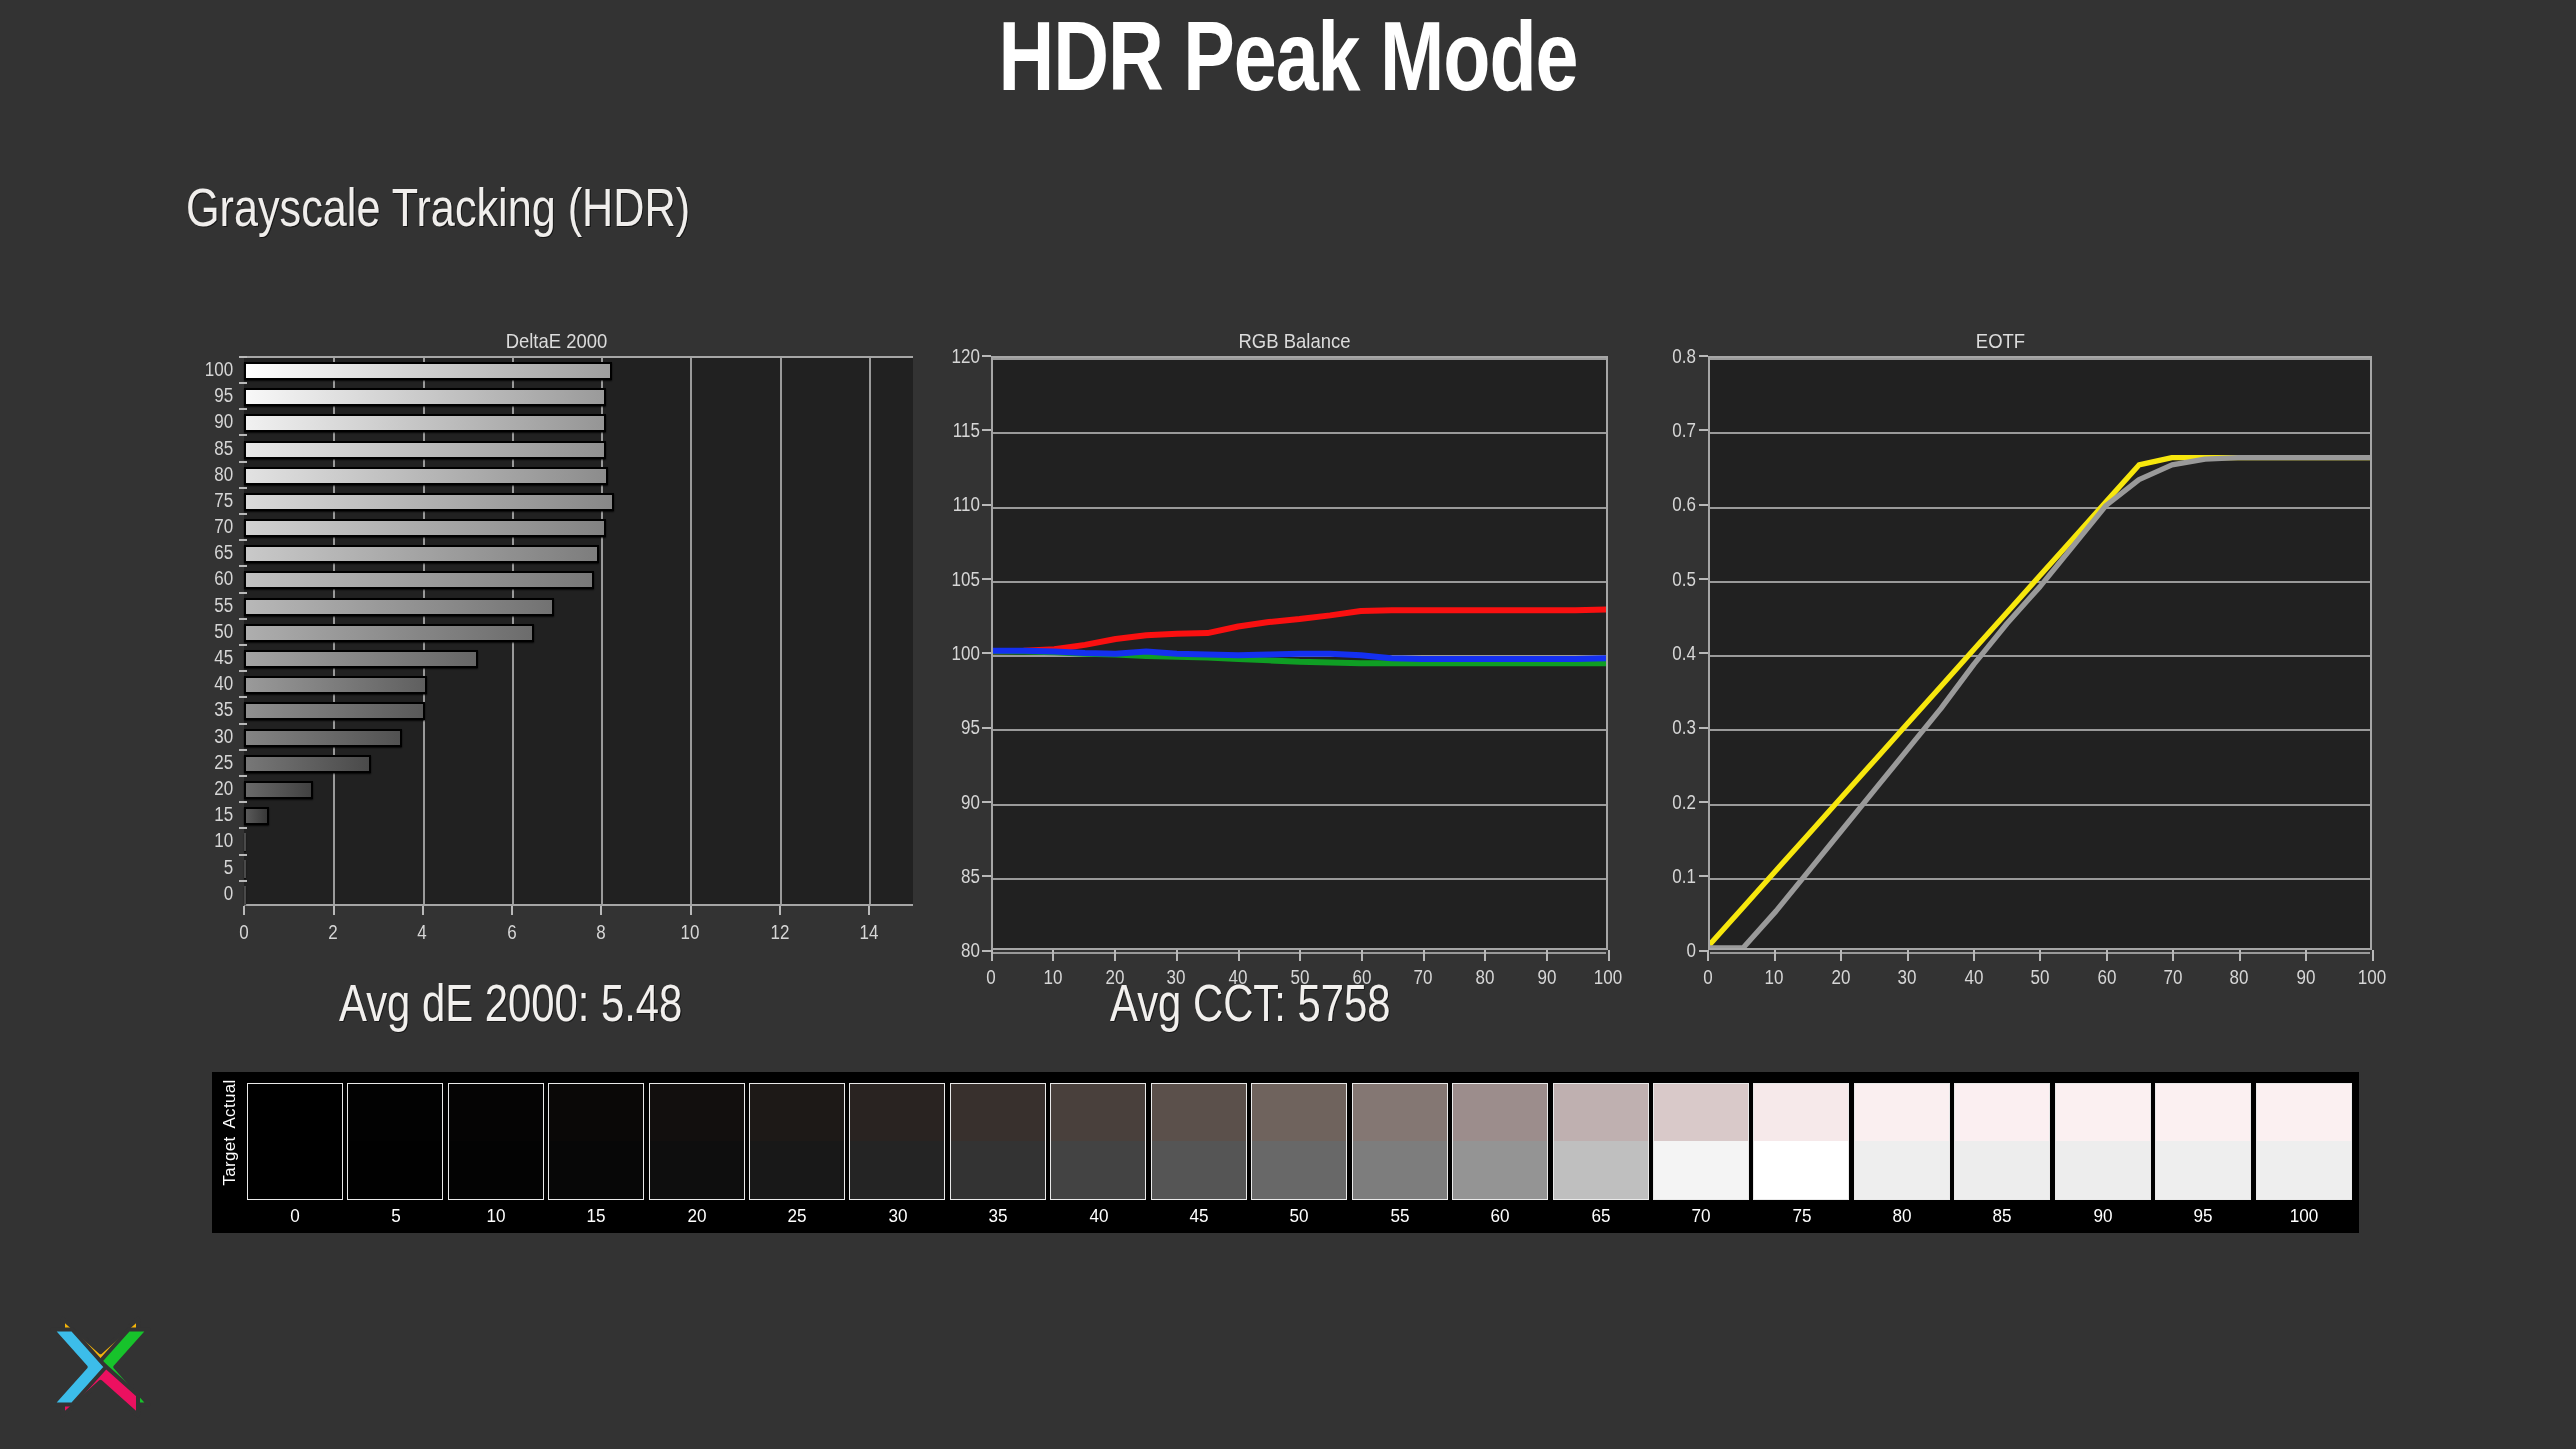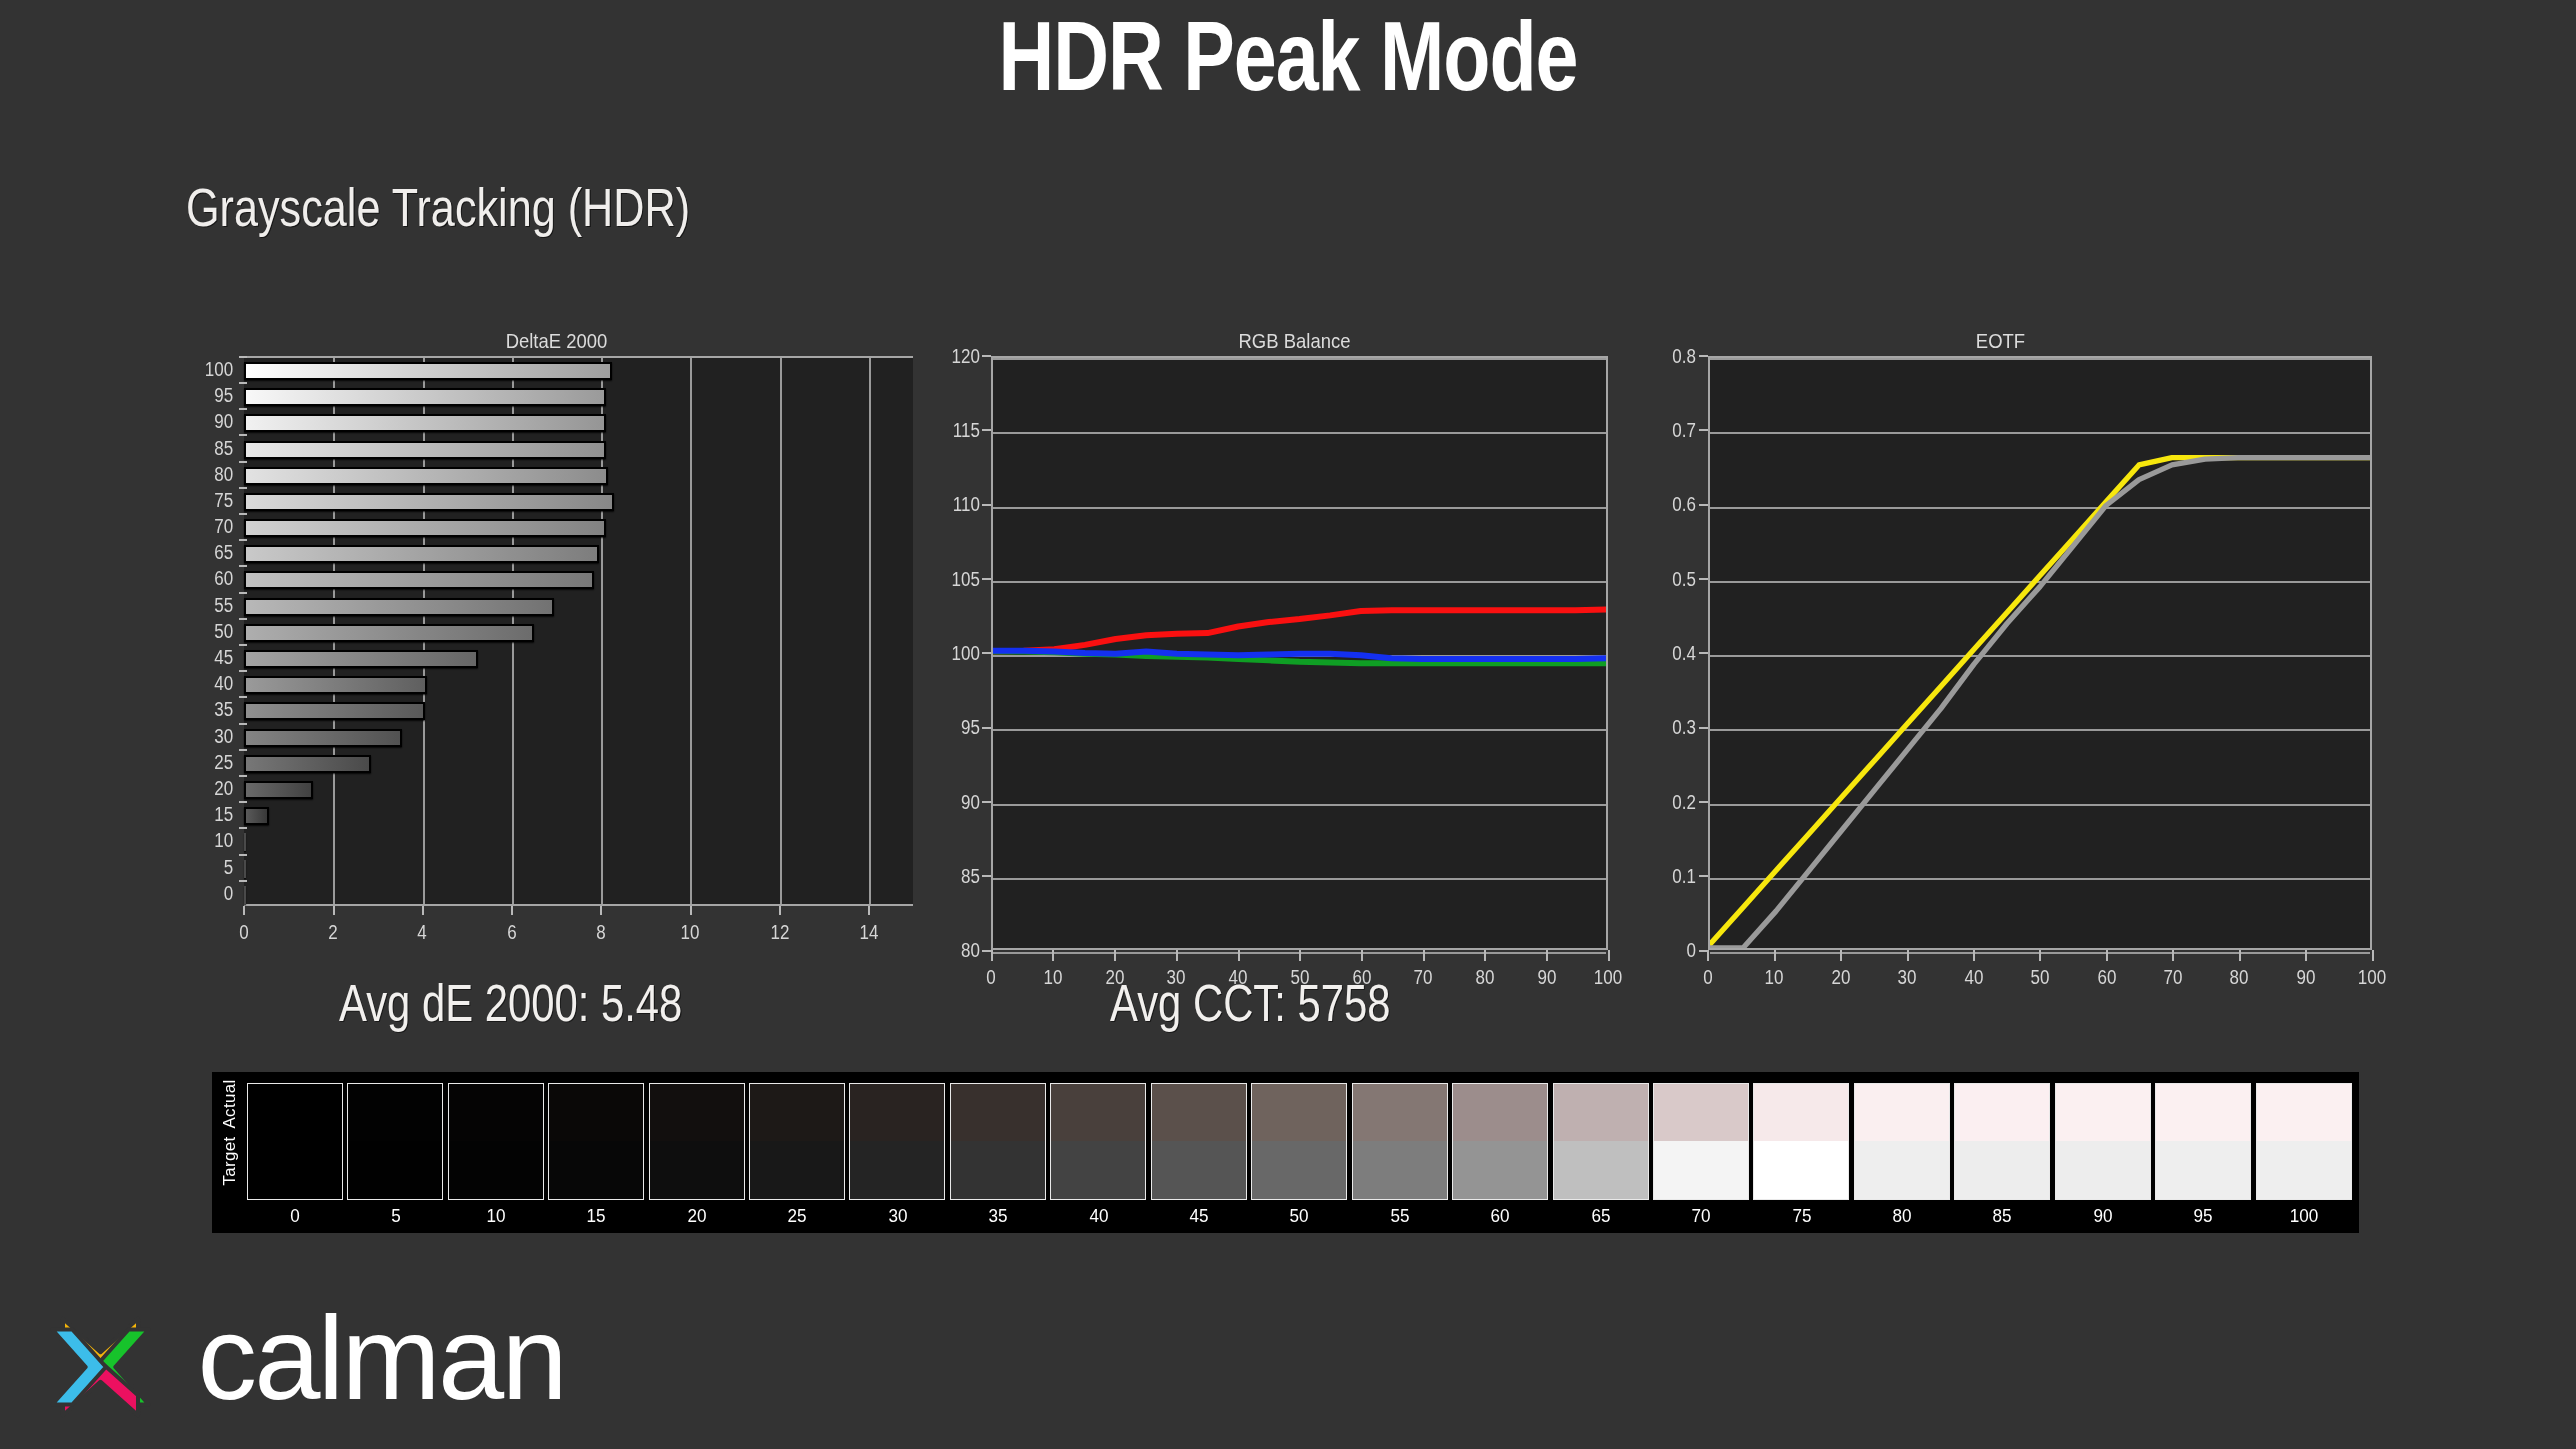--- a/index.html
+++ b/index.html
@@ -467,15 +467,14 @@
           <path d="M 49 28 L 105 78 L 161 28 L 161 58 L 105 108 L 49 58 Z" fill="#17c32b" stroke="#333333" stroke-width="6" stroke-linejoin="round"></path>
         </g>
         <g transform="rotate(180 105 100)">
           <path d="M 49 28 L 105 78 L 161 28 L 161 58 L 105 108 L 49 58 Z" fill="#ec1060" stroke="#333333" stroke-width="6" stroke-linejoin="round"></path>
         </g>
         <g transform="rotate(270 105 100)">
           <path d="M 49 28 L 105 78 L 161 28 L 161 58 L 105 108 L 49 58 Z" fill="#3cbdea" stroke="#333333" stroke-width="6" stroke-linejoin="round"></path>
         </g>
       </g>
   </svg>
-  <div id="logo-wordmark">calman</div>
 </div>
 
 
 </body></html>

